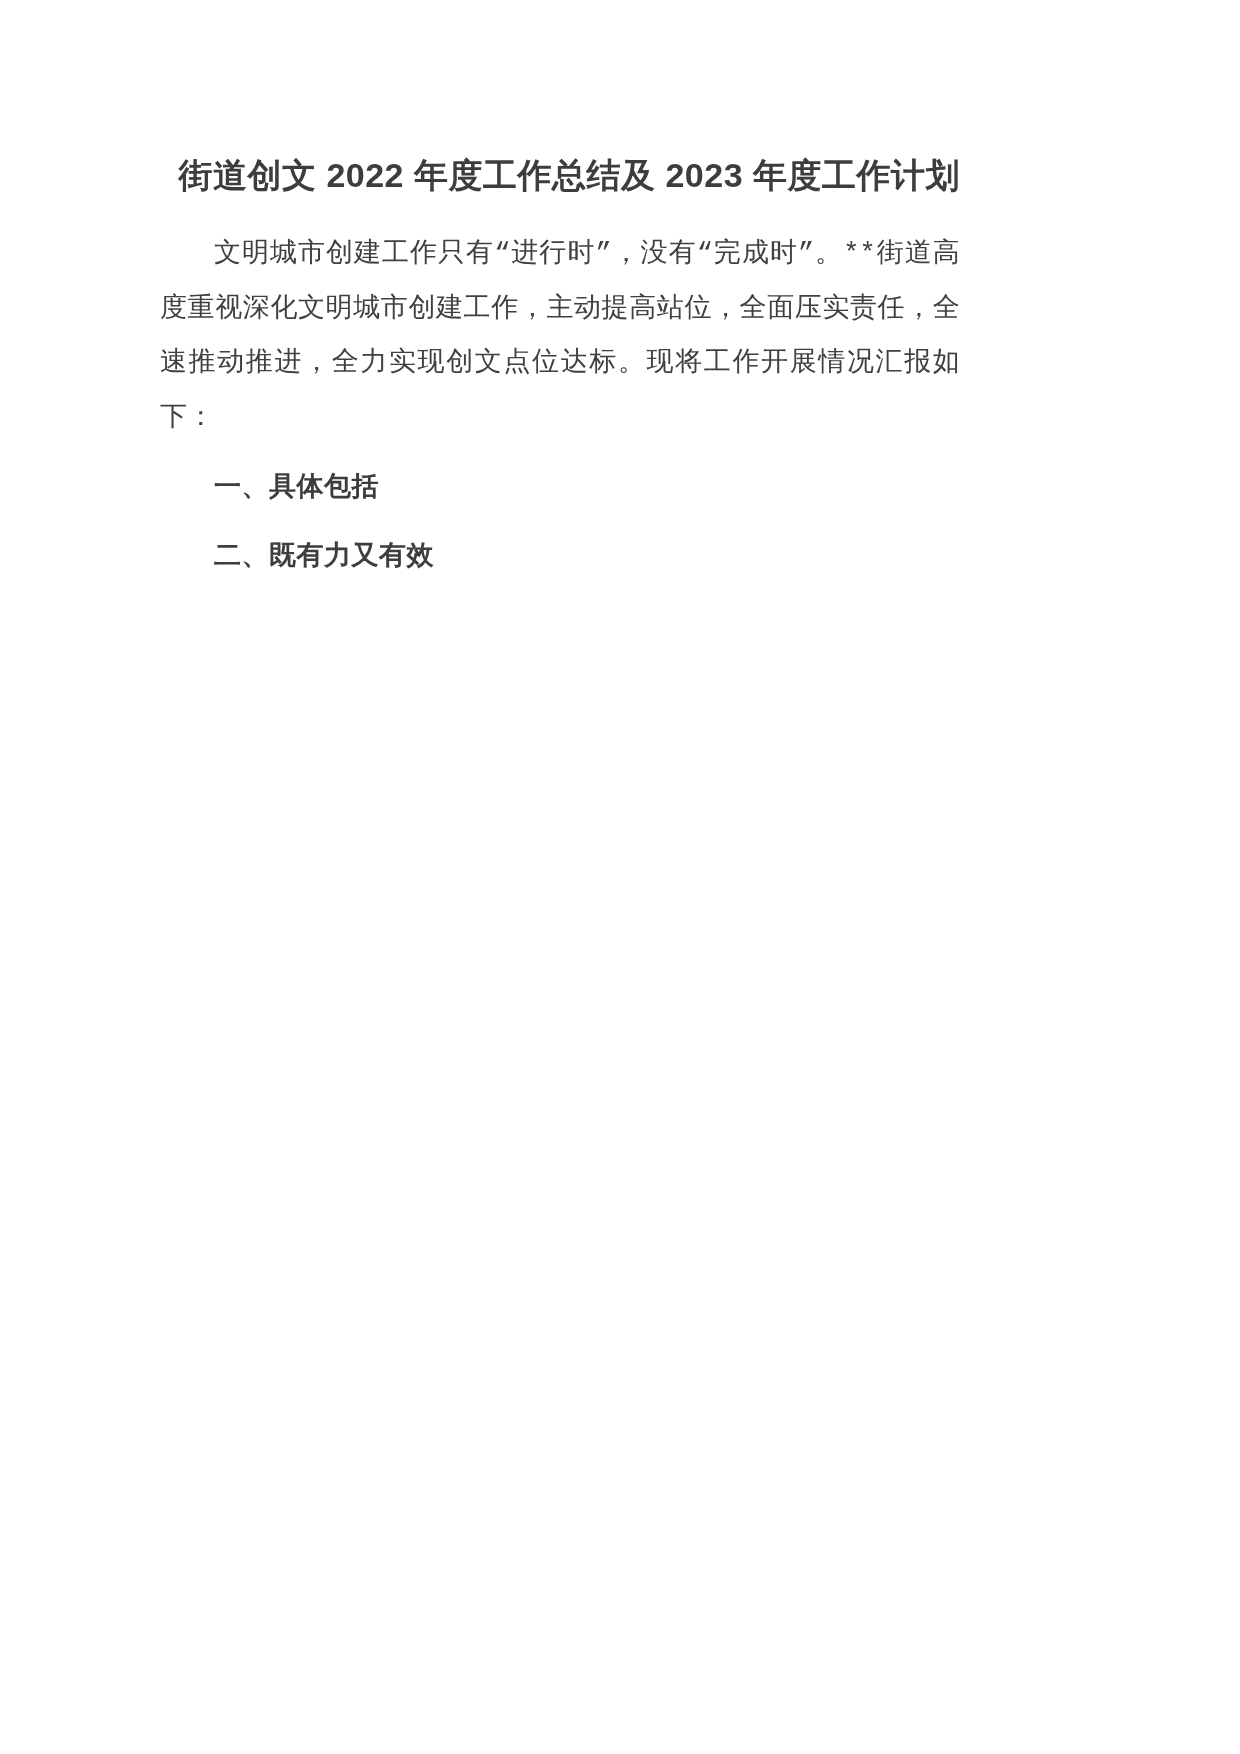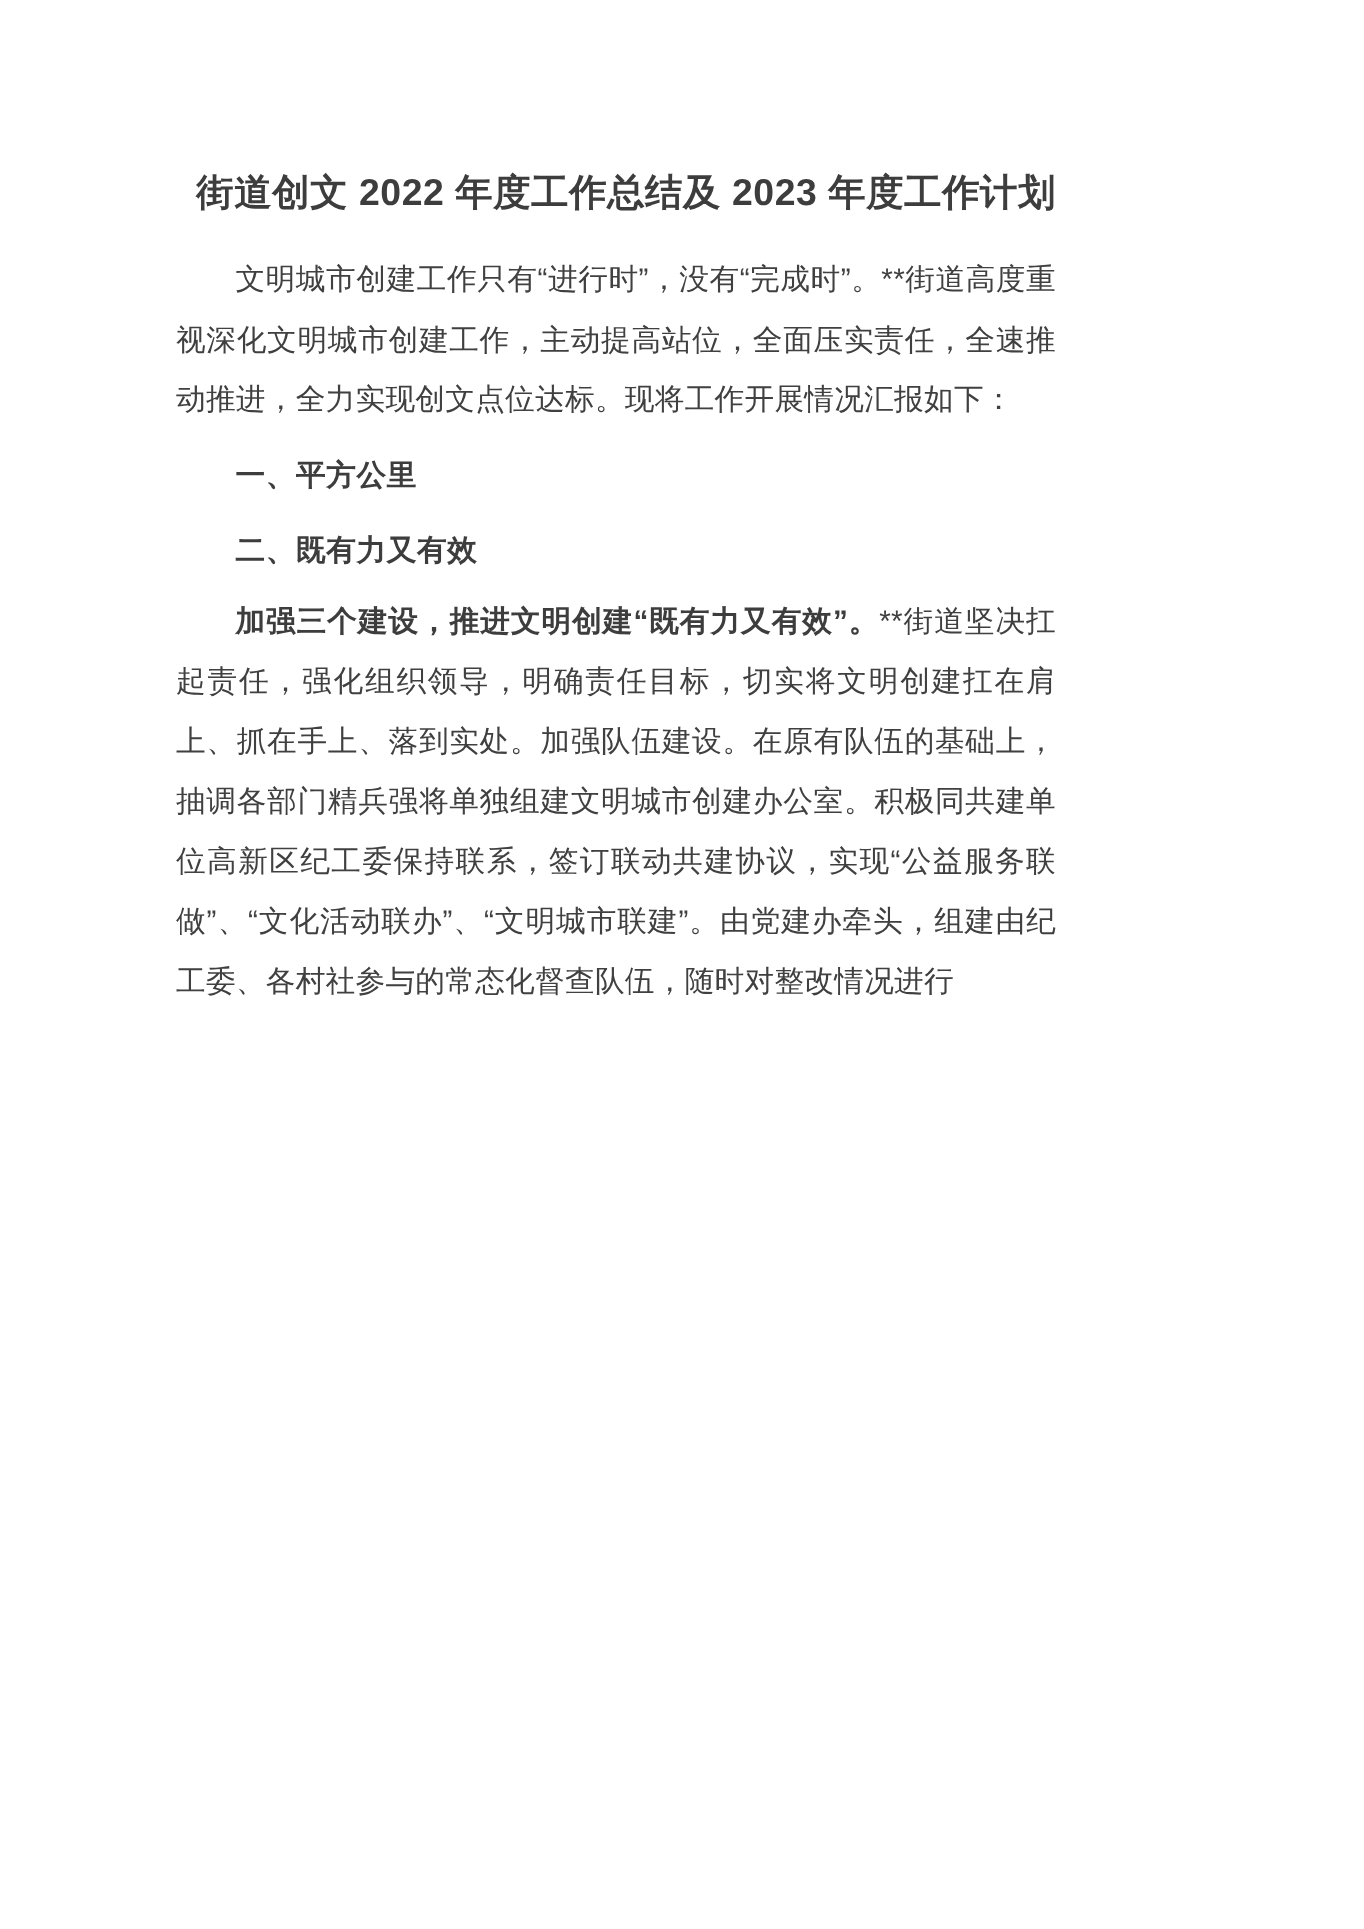--- a/index.html
+++ b/index.html
@@ -27,21 +27,21 @@
     font-weight: bold;
     font-size: 34px;
     color: #3d3d3d;
     text-align: right;
     line-height: 1.5;
     letter-spacing: 0.5px;
     margin: 0 0 26px 0;
     white-space: nowrap;
   }
   .para {
-    font-family: Liberation Sans, sans-serif;
+    font-family: Liberation Mono, monospace;
     font-size: 27px;
     color: #404040;
     line-height: 2.02;
     text-align: justify;
     text-justify: inter-ideograph;
     margin: 0 0 6px 0;
     text-indent: 2em;
     letter-spacing: 0.2px;
   }
   .section-heading {
@@ -62,21 +62,20 @@
 </head>
 <body>
 
 <div class="page">
   <div class="content">
 
     <h1 class="doc-title">街道创文 2022 年度工作总结及 2023 年度工作计划</h1>
 
     <p class="para">文明城市创建工作只有“进行时”，没有“完成时”。**街道高度重视深化文明城市创建工作，主动提高站位，全面压实责任，全速推动推进，全力实现创文点位达标。现将工作开展情况汇报如下：</p>
 
-    <h2 class="section-heading">一、平方公里</h2>
+    <h2 class="section-heading">一、具体包括</h2>
 
 
     <h2 class="section-heading">二、既有力又有效</h2>
 
-    <p class="para"><span class="lead-bold">加强三个建设，推进文明创建“既有力又有效”。</span><span>**街道坚决扛起责任，强化组织领导，明确责任目标，切实将文明创建扛在肩上、抓在手上、落到实处。加强队伍建设。在原有队伍的基础上，抽调各部门精兵强将单独组建文明城市创建办公室。积极同共建单位高新区纪工委保持联系，签订联动共建协议，实现“公益服务联做”、“文化活动联办”、“文明城市联建”。由党建办牵头，组建由纪工委、各村社参与的常态化督查队伍，随时对整改情况进行</span></p>
 
   </div>
 </div>
 
 </body></html>

